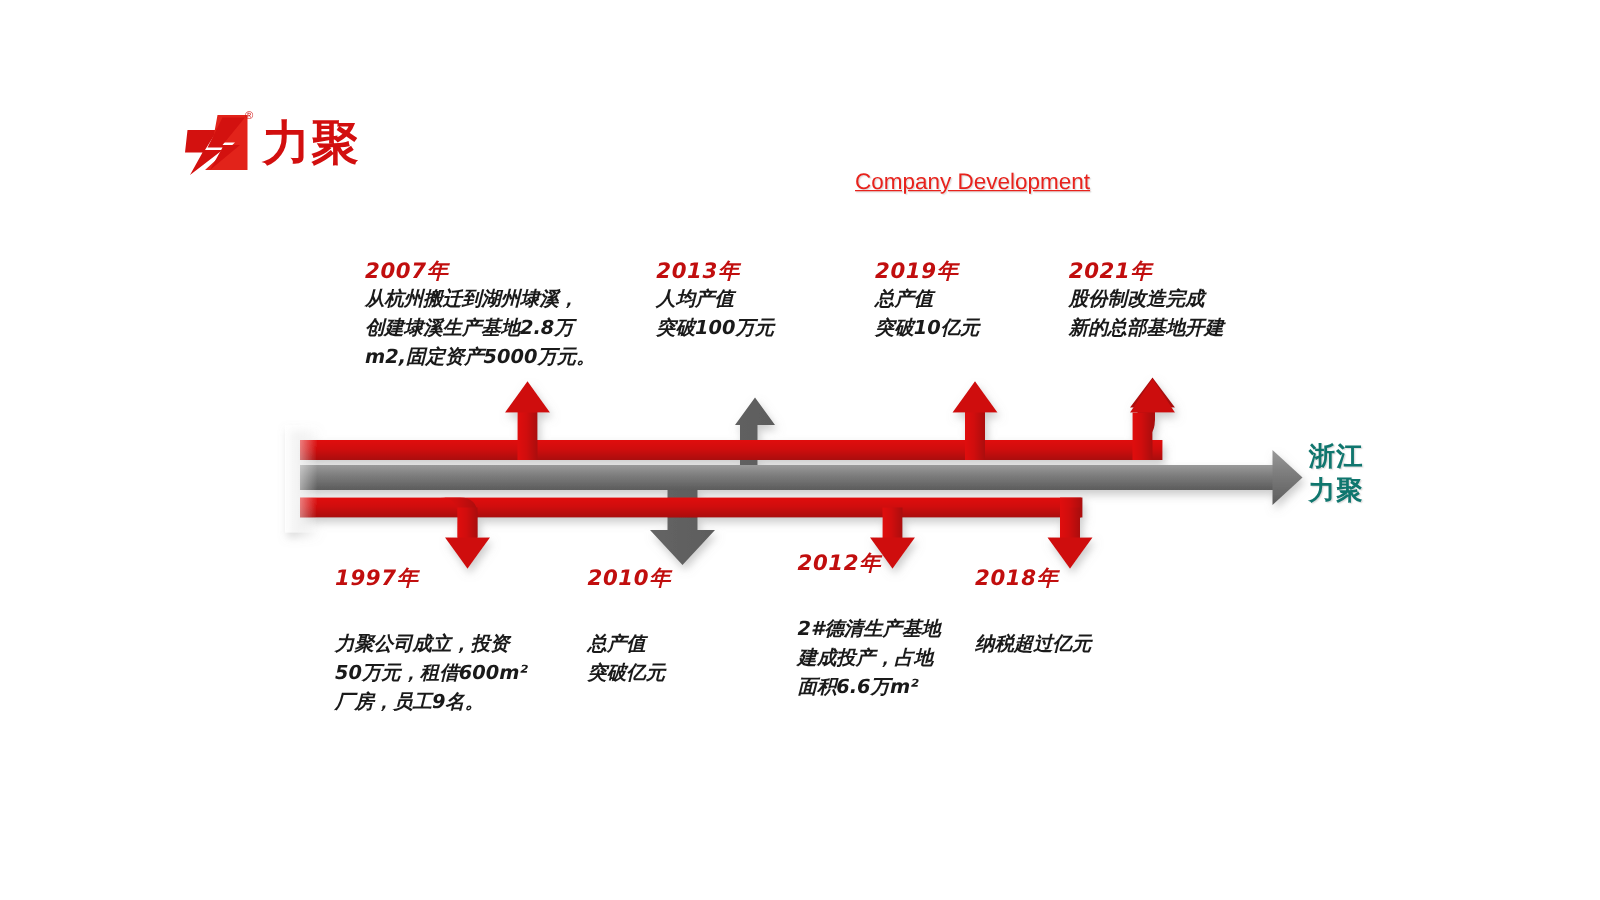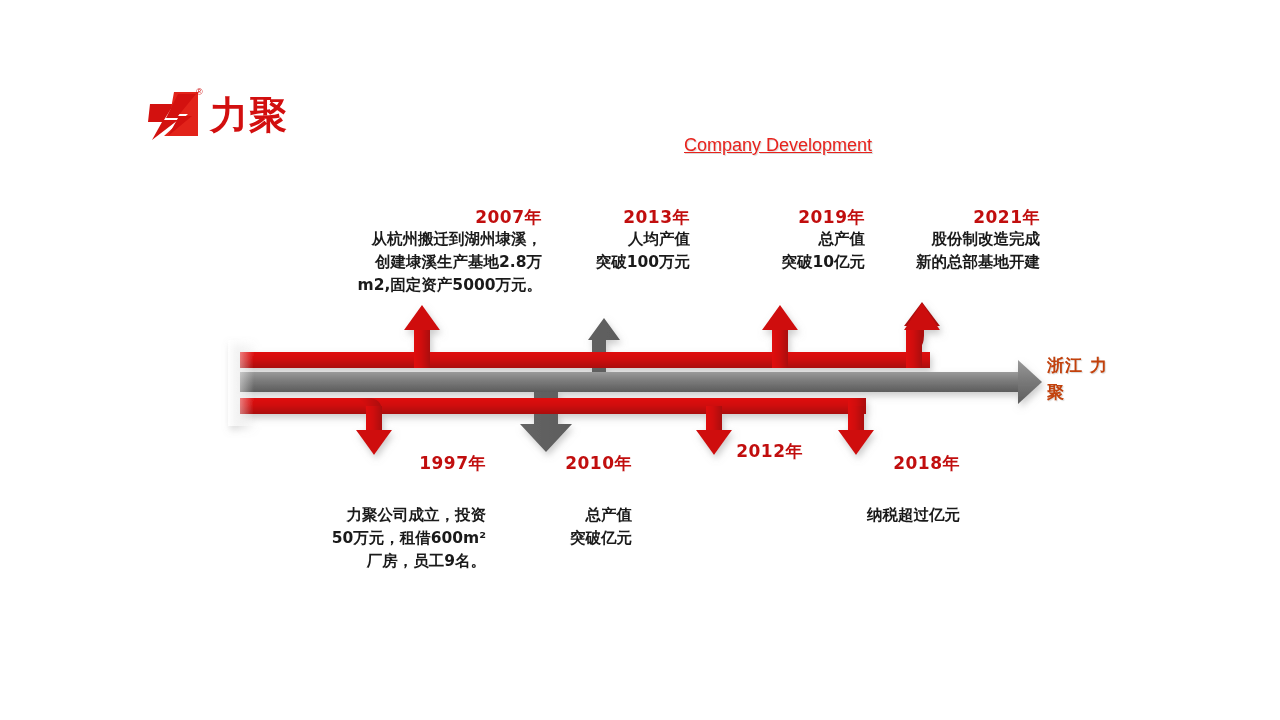--- a/index.html
+++ b/index.html
@@ -92,33 +92,34 @@
     height: 720px;
     pointer-events: none;
   }
 
   
   .end-label {
     position: absolute;
     left: 1047px;
     top: 352px;
     width: 70px;
-    font-size: 17px;
-    font-weight: bold;
-    color: #c2410c;
+    font-size: 21px;
+    font-weight: bold;
+    color: #0f766e;
     line-height: 27px;
     letter-spacing: 1px;
     font-family: "DejaVu Sans", sans-serif;
     text-shadow: 1px 1px 1px rgba(170,170,170,0.45);
   }
 
   
   .event {
     position: absolute;
-    text-align: right;
+    text-align: left;
+    font-style: italic;
   }
   .event-year {
     font-size: 17px;
     font-weight: bold;
     color: #c10e0e;
     line-height: 22px;
     letter-spacing: 0.5px;
     font-family: "DejaVu Sans", sans-serif;
     white-space: nowrap;
   }
@@ -291,20 +292,23 @@
   </div>
 
   <div class="event event-bottom" id="ev-2010">
     <div class="event-year">2010年</div>
     <div class="event-desc">总产值
 突破亿元</div>
   </div>
 
   <div class="event event-bottom" id="ev-2012">
     <div class="event-year">2012年</div>
+    <div class="event-desc">2#德清生产基地
+建成投产，占地
+面积6.6万m²</div>
   </div>
 
   <div class="event event-bottom" id="ev-2018">
     <div class="event-year">2018年</div>
     <div class="event-desc">纳税超过亿元</div>
   </div>
 
 </div>
 
 </body></html>

